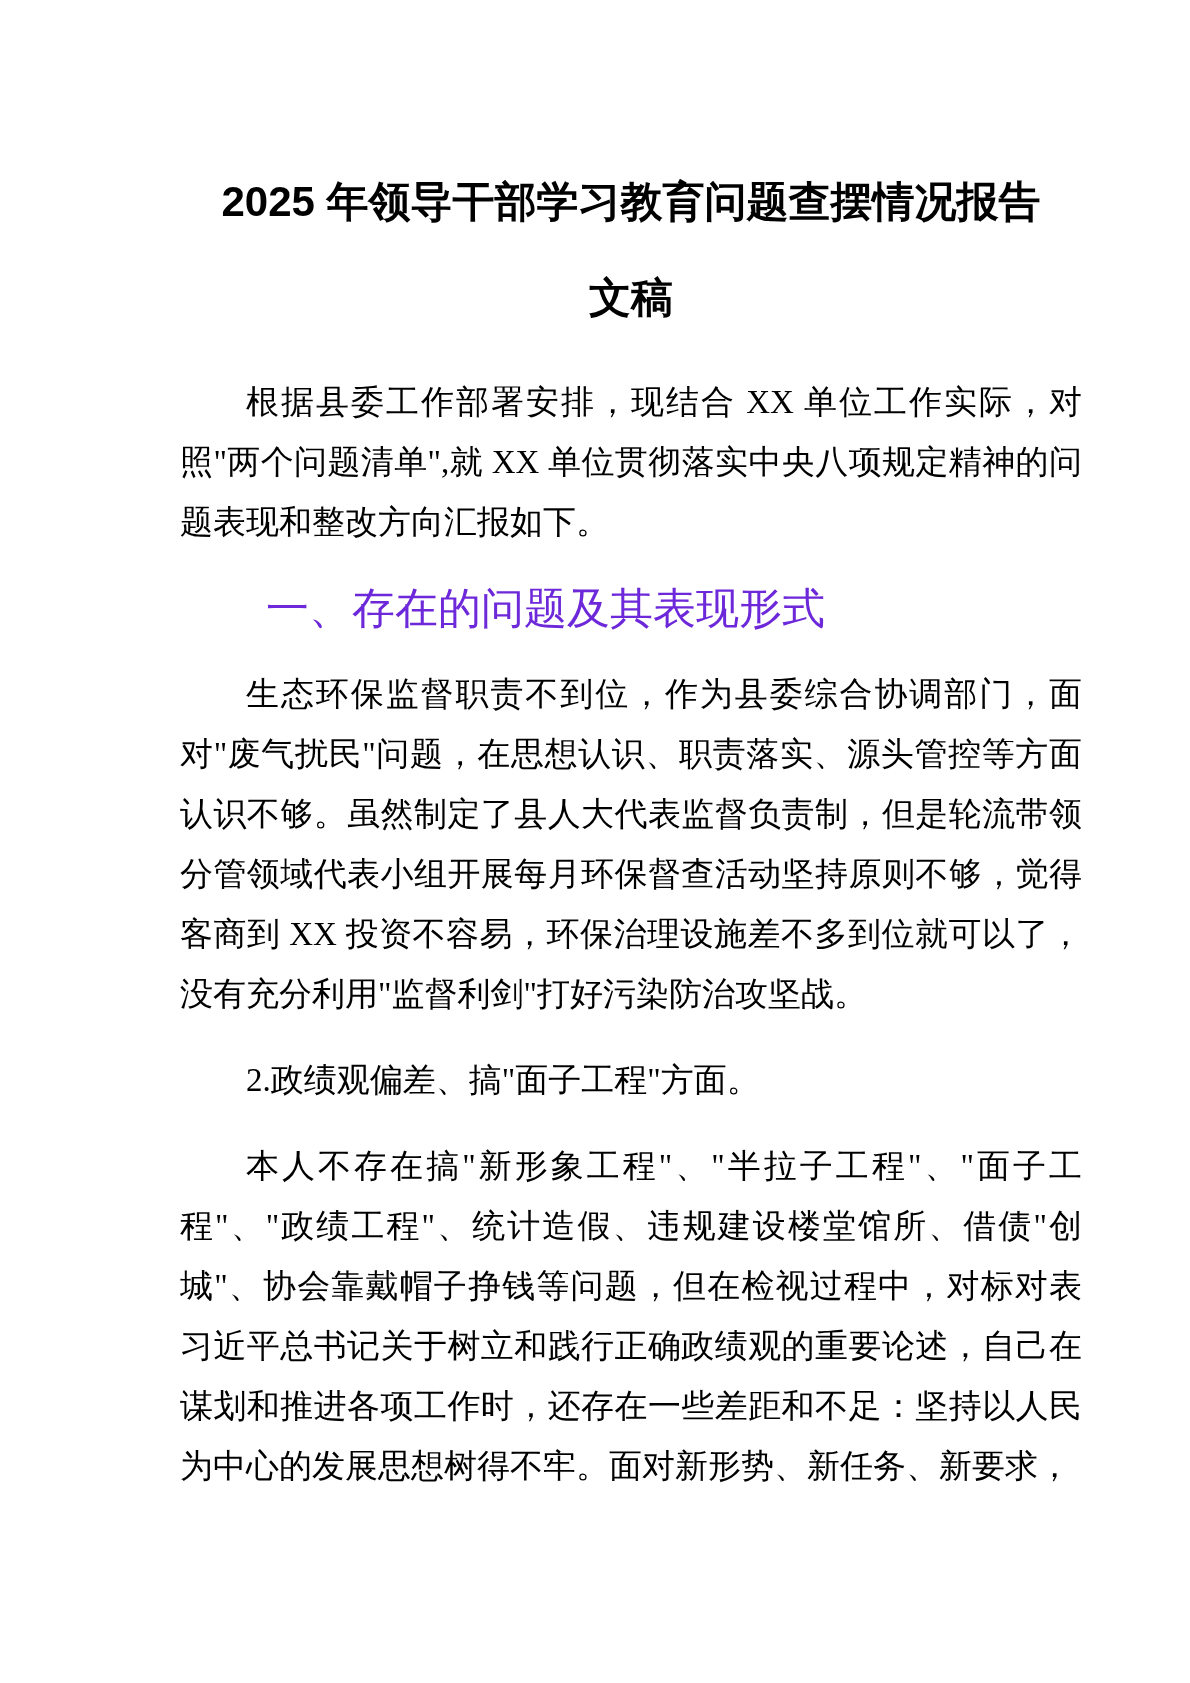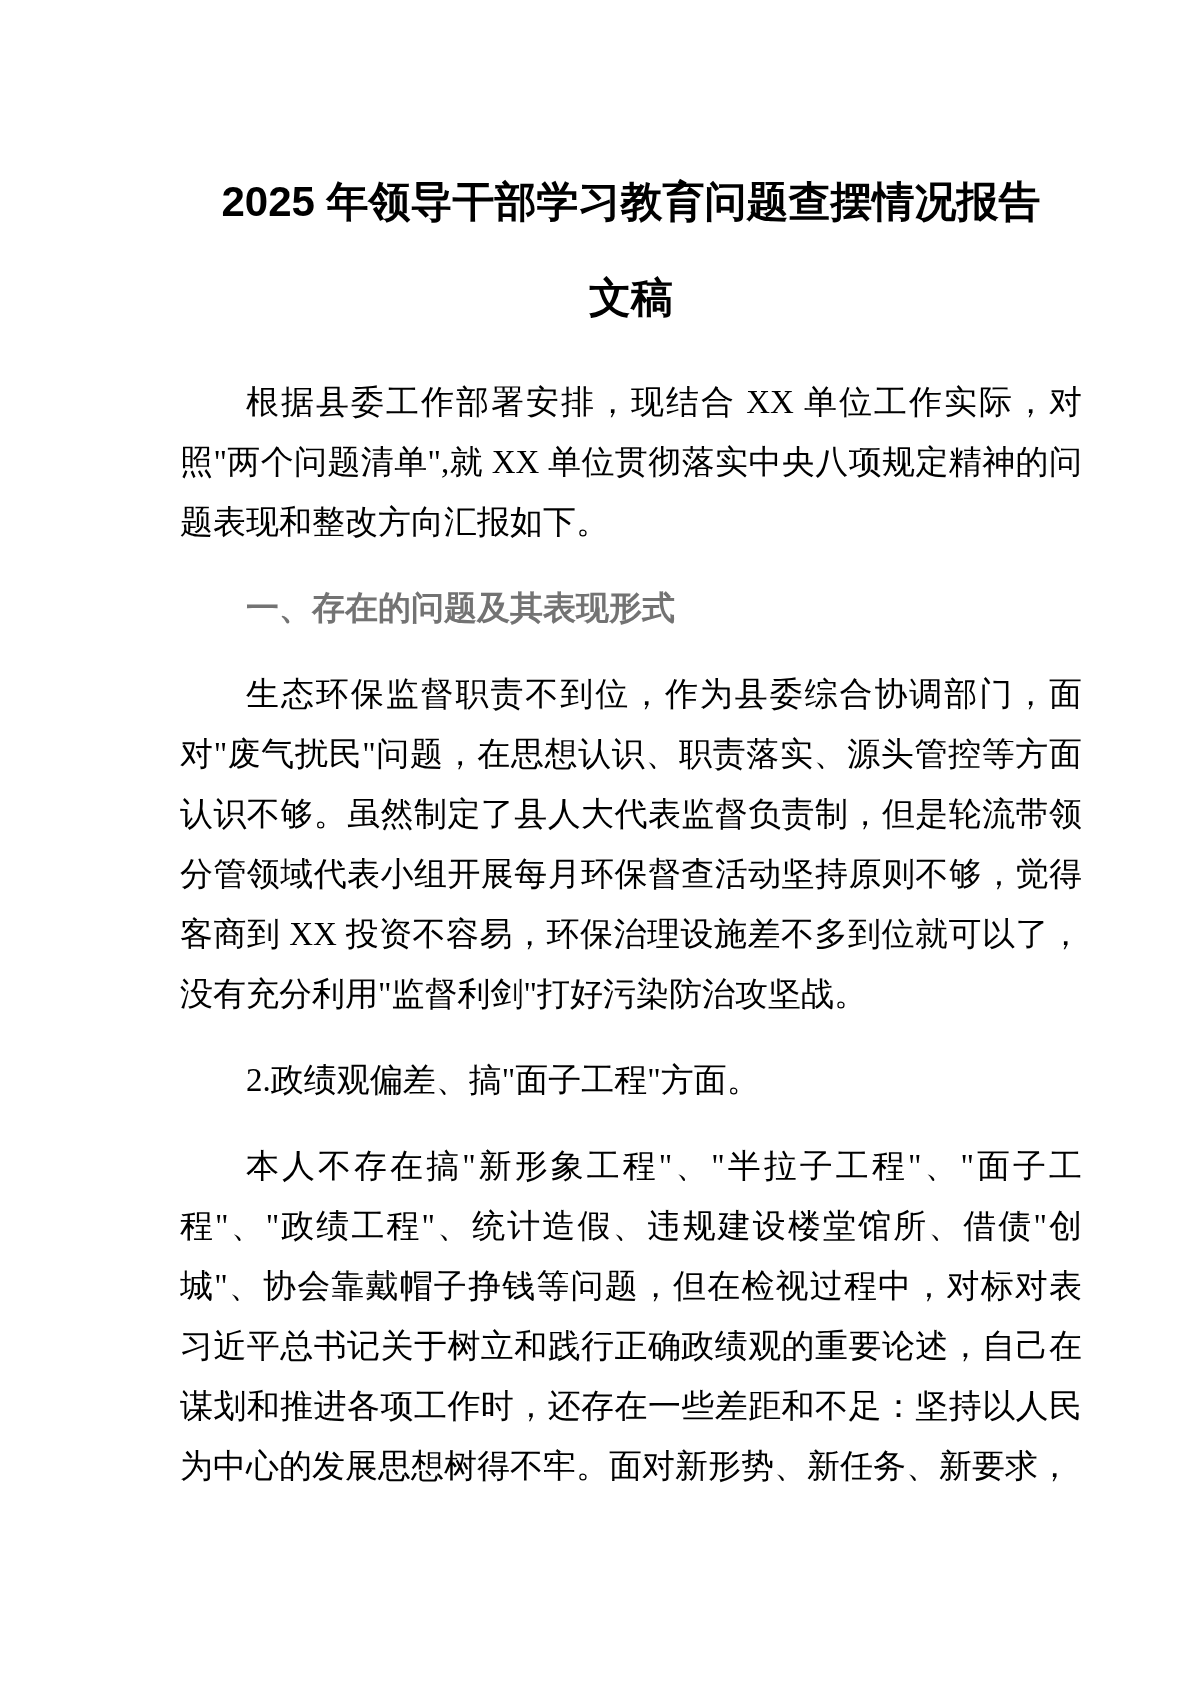--- a/index.html
+++ b/index.html
@@ -30,26 +30,26 @@
     font-family: "Liberation Serif", serif;
     font-size: 33px;
     line-height: 60px;
     text-align: justify;
     text-indent: 2em;
     margin: 26px 0;
     color: #000000;
   }
   .section-heading {
     font-family: "Liberation Sans", sans-serif;
-    font-weight: 700;
-    font-size: 33px;
+    font-weight: 400;
+    font-size: 43px;
     line-height: 60px;
     text-indent: 2em;
     margin: 26px 0;
-    color: #737373;
+    color: #6d28d9;
   }
 </style>
 </head>
 <body>
 
 <div class="page">
 
   <h1 class="doc-title">
     <span>2025 年领导干部学习教育问题查摆情况报告</span><br>
     <span>文稿</span>

